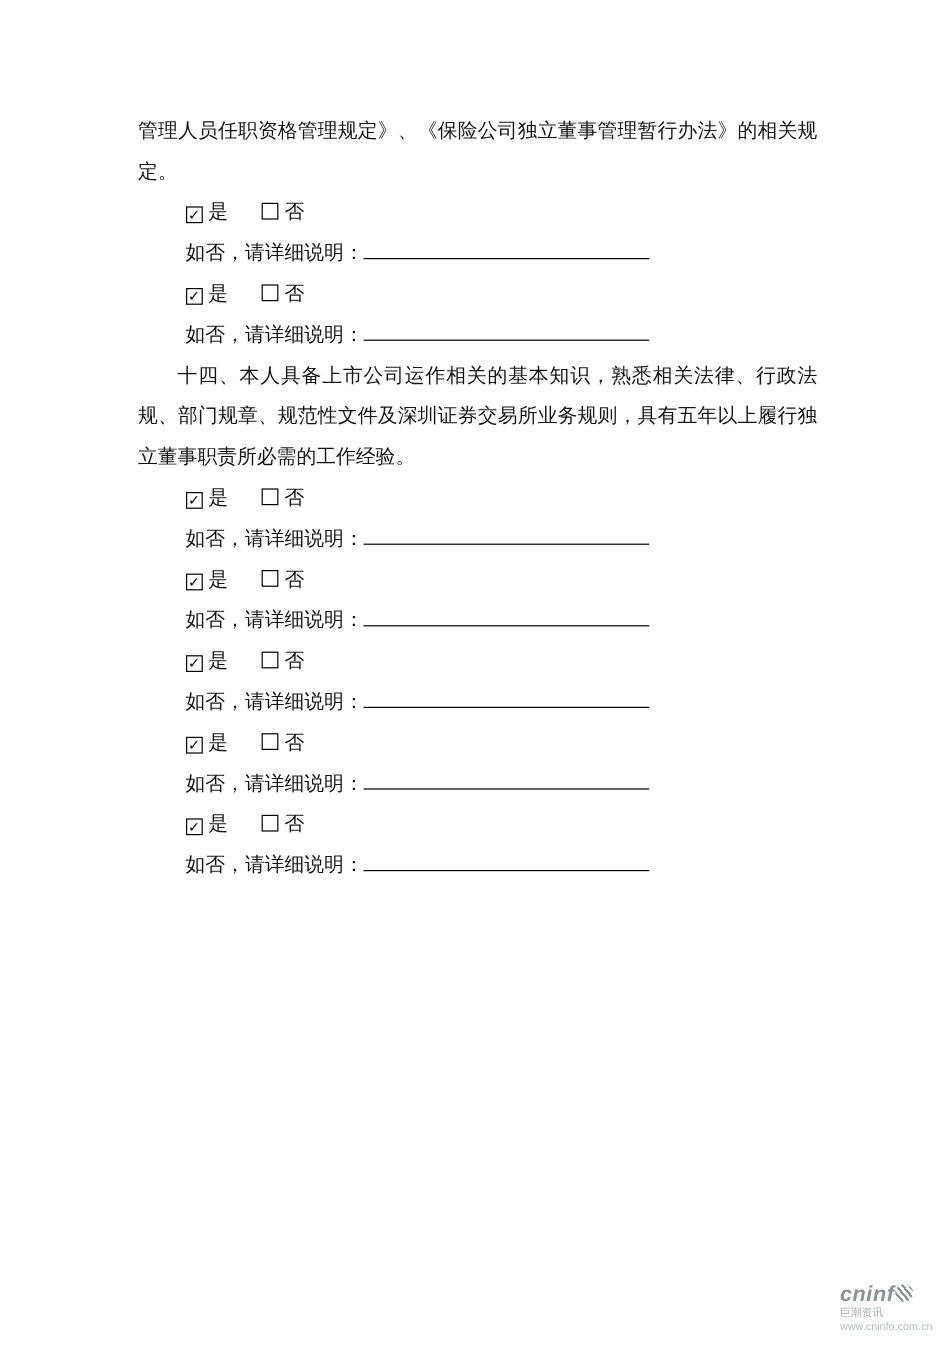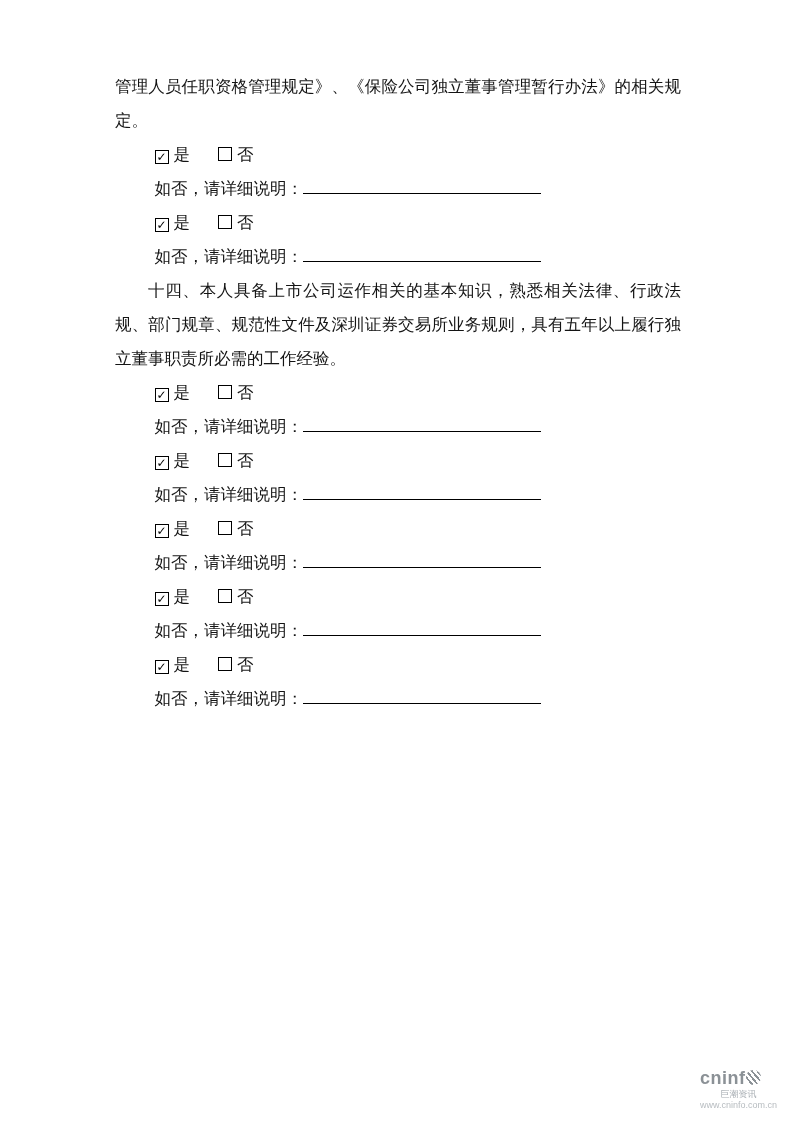--- a/index.html
+++ b/index.html
@@ -10,21 +10,21 @@
     background: #ffffff;
     position: relative;
     overflow: hidden;
     font-family: "Liberation Serif", "DejaVu Serif", serif;
     color: #141414;
   }
   .content {
     position: absolute;
     left: 115px;
     width: 566px;
-    top: 70px;
+    top: 92px;
     font-size: 16.5px;
     line-height: 34px;
     text-align: justify;
   }
   .para { margin: 0; text-indent: 2em; }
   .para.no-indent { text-indent: 0; }
   .line { padding-left: 2.4em; }
   .choice-yes { margin-right: 28px; }
   .cbx {
     display: inline-block;
@@ -51,29 +51,30 @@
     bottom: 10px;
     font-family: "Liberation Sans", sans-serif;
   }
   .logo-row { display: flex; align-items: center; }
   .logo-text {
     font-size: 18px;
     font-weight: bold;
     color: #8b9196;
     letter-spacing: 0.5px;
     line-height: 1;
+    font-style: italic;
   }
   .logo-swirl {
     width: 15px; height: 15px;
     border-radius: 50%;
     display: inline-block;
     margin-left: 1px;
     background: repeating-linear-gradient(50deg, #8b9196 0 1.8px, #ffffff 1.8px 4.2px);
   }
-  .brand-name { font-size: 9px; color: #a7adb2; margin-top: 2px; line-height: 1.3; text-align: center; }
+  .brand-name { font-size: 9px; color: #a7adb2; margin-top: 2px; line-height: 1.3; }
   .brand-url  { font-size: 9px; color: #b7bcc0; line-height: 1.3; }
 </style>
 </head>
 <body>
 
 <div class="page">
   <div class="content">
 
     <p class="para no-indent">管理人员任职资格管理规定》、《保险公司独立董事管理暂行办法》的相关规定。</p>
 

